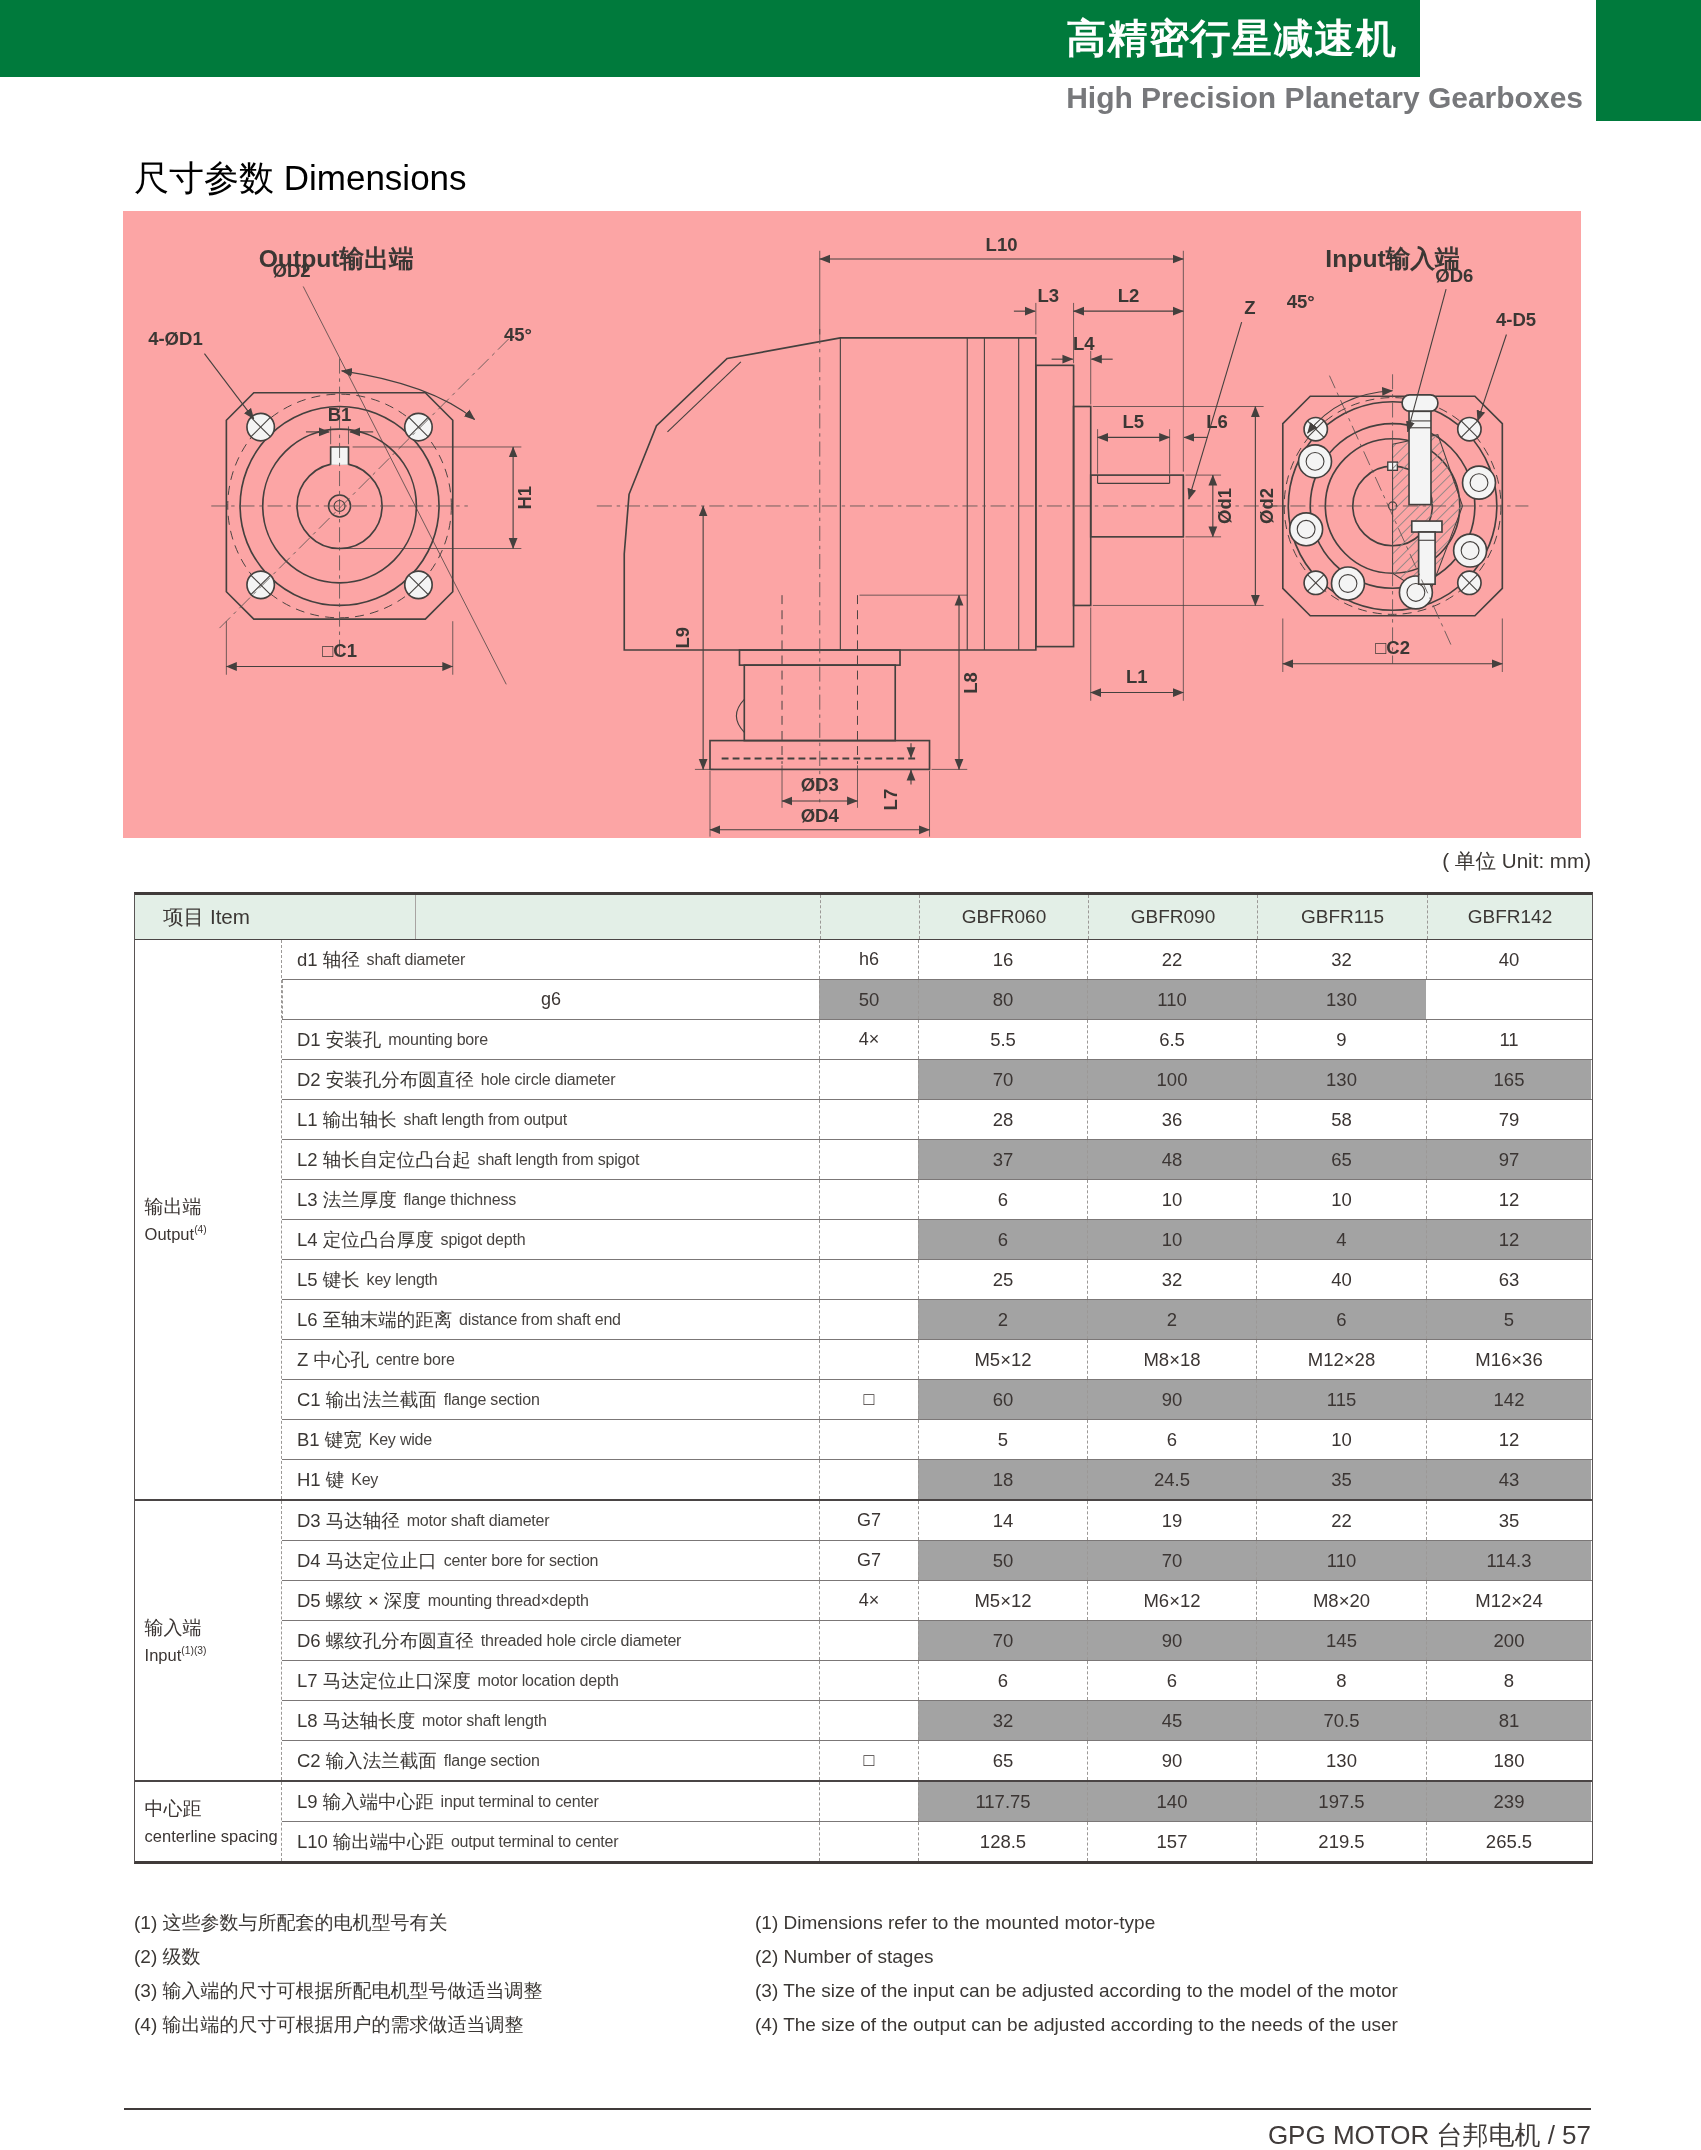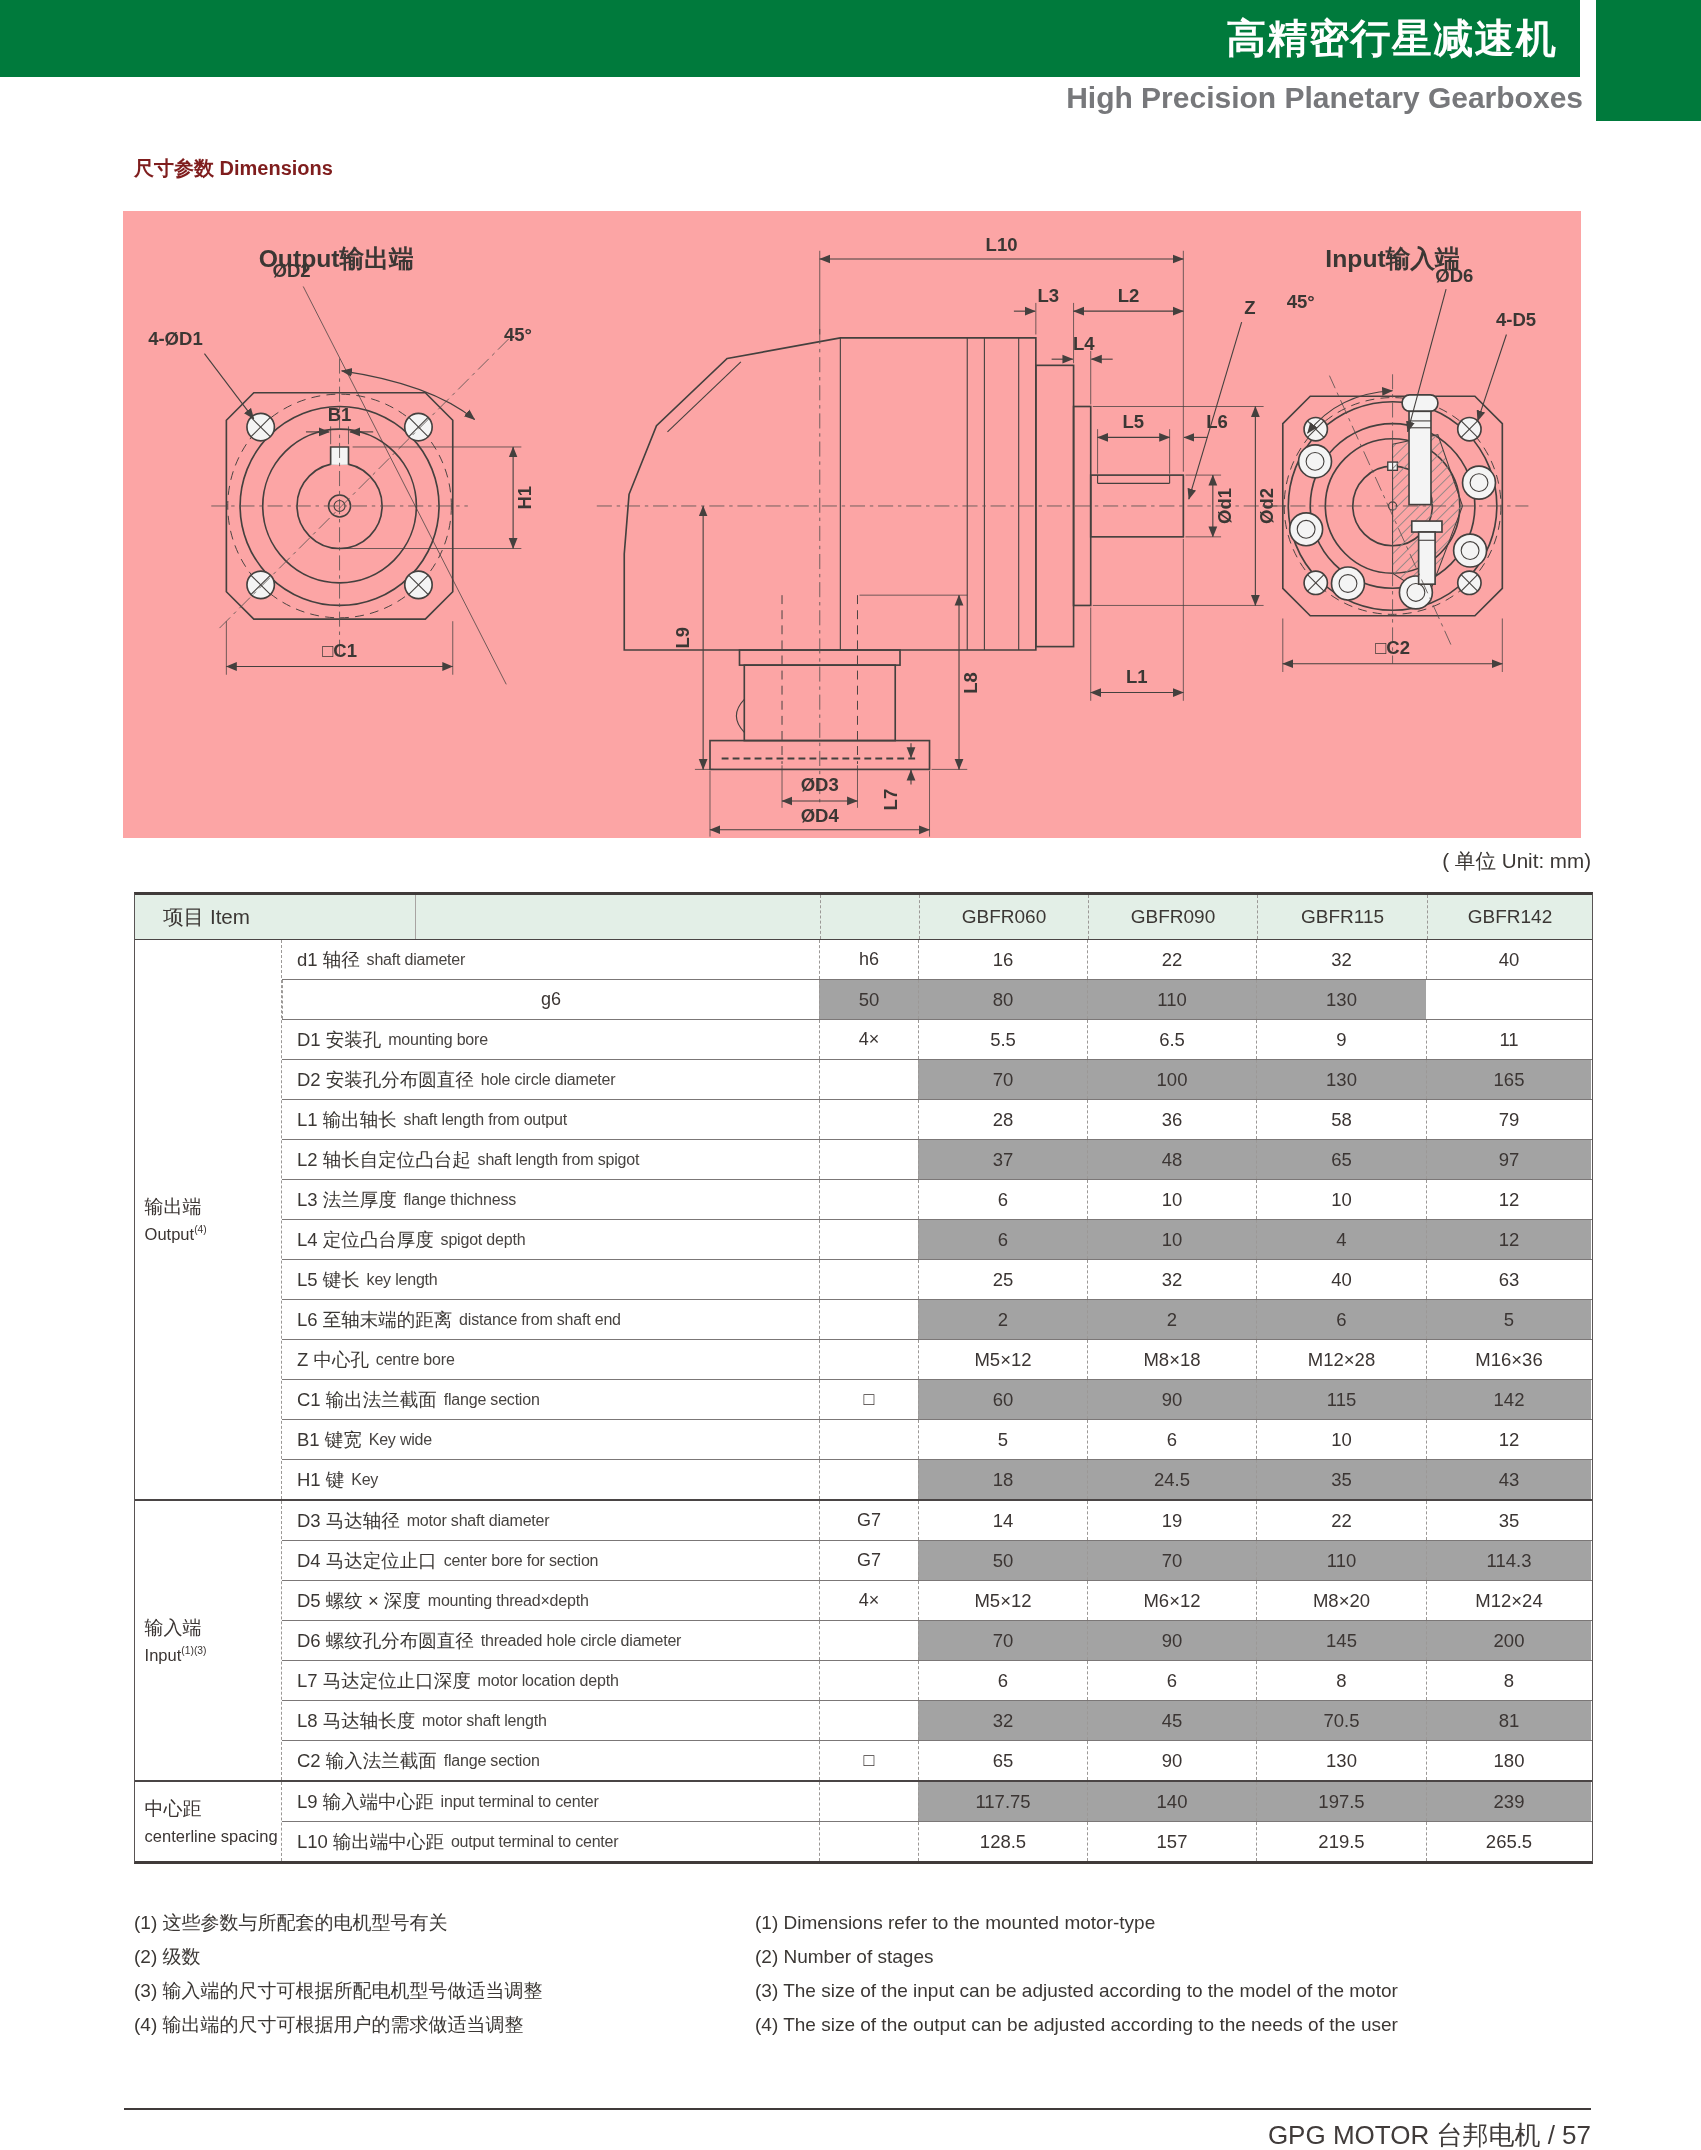--- a/index.html
+++ b/index.html
@@ -1,26 +1,26 @@
 <!DOCTYPE html>
 <html style="font-size:11px"><head>
 <meta charset="utf-8">
 <style>
   html,body{margin:0;padding:0;background:#ffffff;}
   .page{position:relative;width:1702px;height:2151px;background:#fff;overflow:hidden;
         font-family:"Liberation Sans",sans-serif;color:#3b3533;}
 
   
-  .banner{position:absolute;left:0;top:0;width:1580px;height:77px;background:#007A3C;}
+  .banner{position:absolute;left:0;top:0;width:1420px;height:77px;background:#007A3C;}
   .banner-title{position:absolute;right:22.6px;top:0;height:77px;line-height:77px;
         font-size:40px;font-weight:bold;color:#ffffff;letter-spacing:1.4px;}
   .corner-block{position:absolute;left:1596px;top:0;width:106px;height:121px;background:#007A3C;}
   .subtitle{position:absolute;right:119px;top:81px;font-size:30px;font-weight:bold;color:#77787b;}
 
-  .section-title{position:absolute;left:134px;top:155px;font-size:20px;font-weight:bold;color:#7f1d1d;}
+  .section-title{position:absolute;left:134px;top:155px;font-size:35px;font-weight:normal;color:#000000;}
 
   
   .panel{position:absolute;left:123px;top:211px;width:1458px;height:627px;background:#fca5a5;font-weight:bold;}
   .panel svg{position:absolute;left:0;top:0;}
   .unit-note{position:absolute;right:111px;top:847px;font-size:20.6px;color:#3b3734;}
 
   
   .dim-table{position:absolute;left:134px;top:892px;width:1459px;
        border-top:3.4px solid #403b3a;border-bottom:3.4px solid #403b3a;
        border-left:1.4px solid #595454;border-right:1.4px solid #595454;

